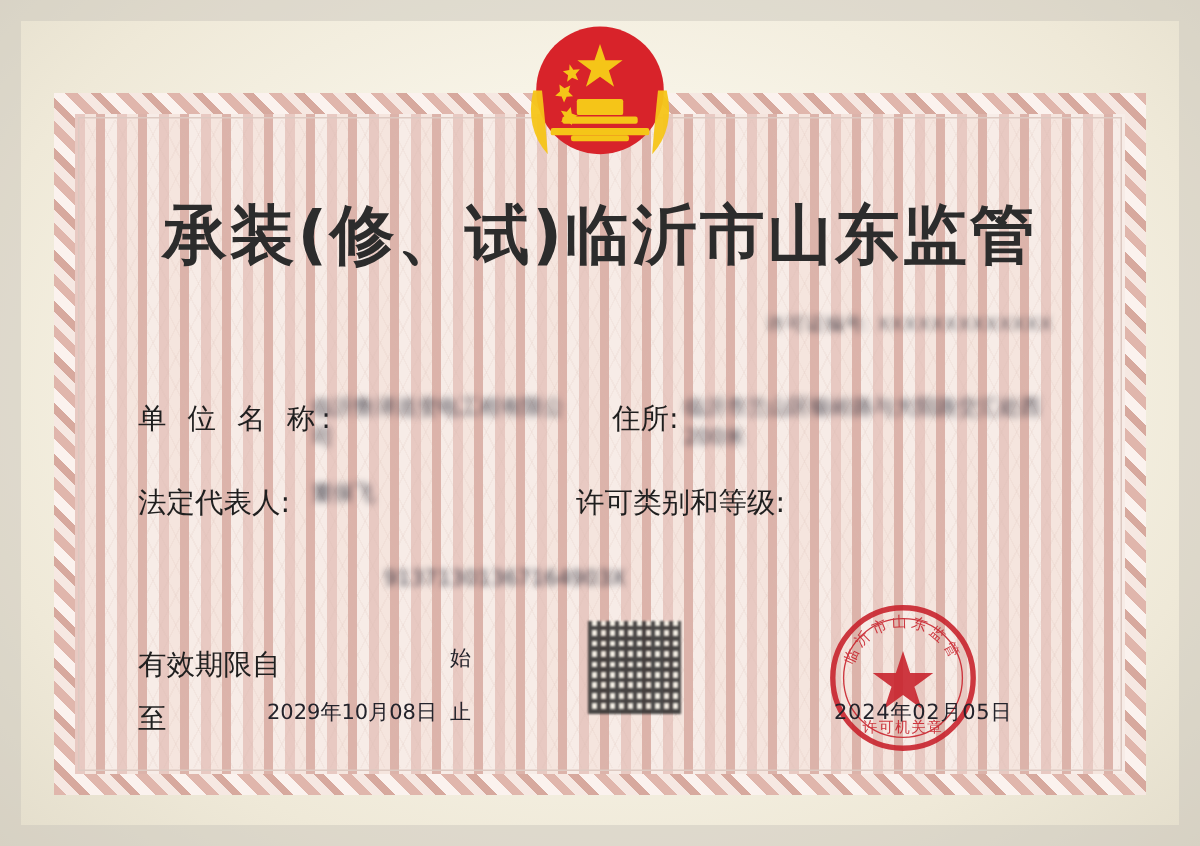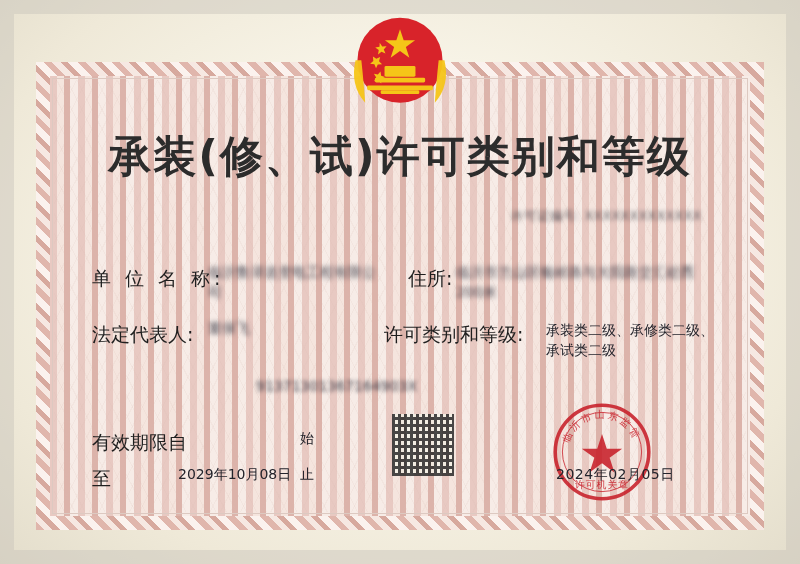--- a/index.html
+++ b/index.html
@@ -229,35 +229,34 @@
       <polygon points="33,66 37.1,66.8 39.8,63.5 40.5,67.9 44.6,69.4 40.7,71.5 40.6,76 37.5,72.8 33.2,73.8 35.4,69.9"></polygon>
     </g>
     <rect x="26" y="78" width="68" height="5" rx="1.5" fill="#f5c518"></rect>
     <rect x="34" y="70" width="52" height="5" rx="1.5" fill="#f5c518"></rect>
     <rect x="44" y="58" width="32" height="11" rx="1.5" fill="#f5c518"></rect>
     <rect x="40" y="83" width="40" height="4" rx="1.5" fill="#f5c518"></rect>
     <path d="M14 52 q-6 26 10 44 q-2-26 -4-44z" fill="#f5c518" opacity="0.95"></path>
     <path d="M106 52 q6 26 -10 44 q2-26 4-44z" fill="#f5c518" opacity="0.95"></path>
   </svg>
 
-  <div class="cert-title">承装(修、试)许可类别和等级</div>
+  <div class="cert-title">承装(修、试)临沂市山东监管</div>
 
   <div class="serial">许可证编号: XXXXXXXXXXXXX</div>
 
   <div class="field-label r-unit-label">单 位 名 称:</div>
   <div class="field-value r-unit-value wrapval blurred">临沂鲁泽送变电工程有限公司</div>
 
   <div class="field-label r-addr-label">住所:</div>
   <div class="field-value r-addr-value wrapval blurred">临沂市兰山区银岭路与大阳路交汇处西200米</div>
 
   <div class="field-label r-legal-label">法定代表人:</div>
   <div class="field-value r-legal-value blurred">董保飞</div>
 
   <div class="field-label r-type-label">许可类别和等级:</div>
-  <div class="field-value r-type-value wrapval">承装类二级、承修类二级、承试类二级</div>
 
   <div class="field-value r-credit-value blurred-soft">91371301367164903X</div>
 
   <div class="field-label r-valid-label">有效期限自</div>
   <div class="field-value r-valid-from-tag">始</div>
 
   <div class="field-label r-valid-to-label">至</div>
   <div class="field-value r-valid-to">2029年10月08日</div>
   <div class="field-value r-valid-to-tag">止</div>
 

